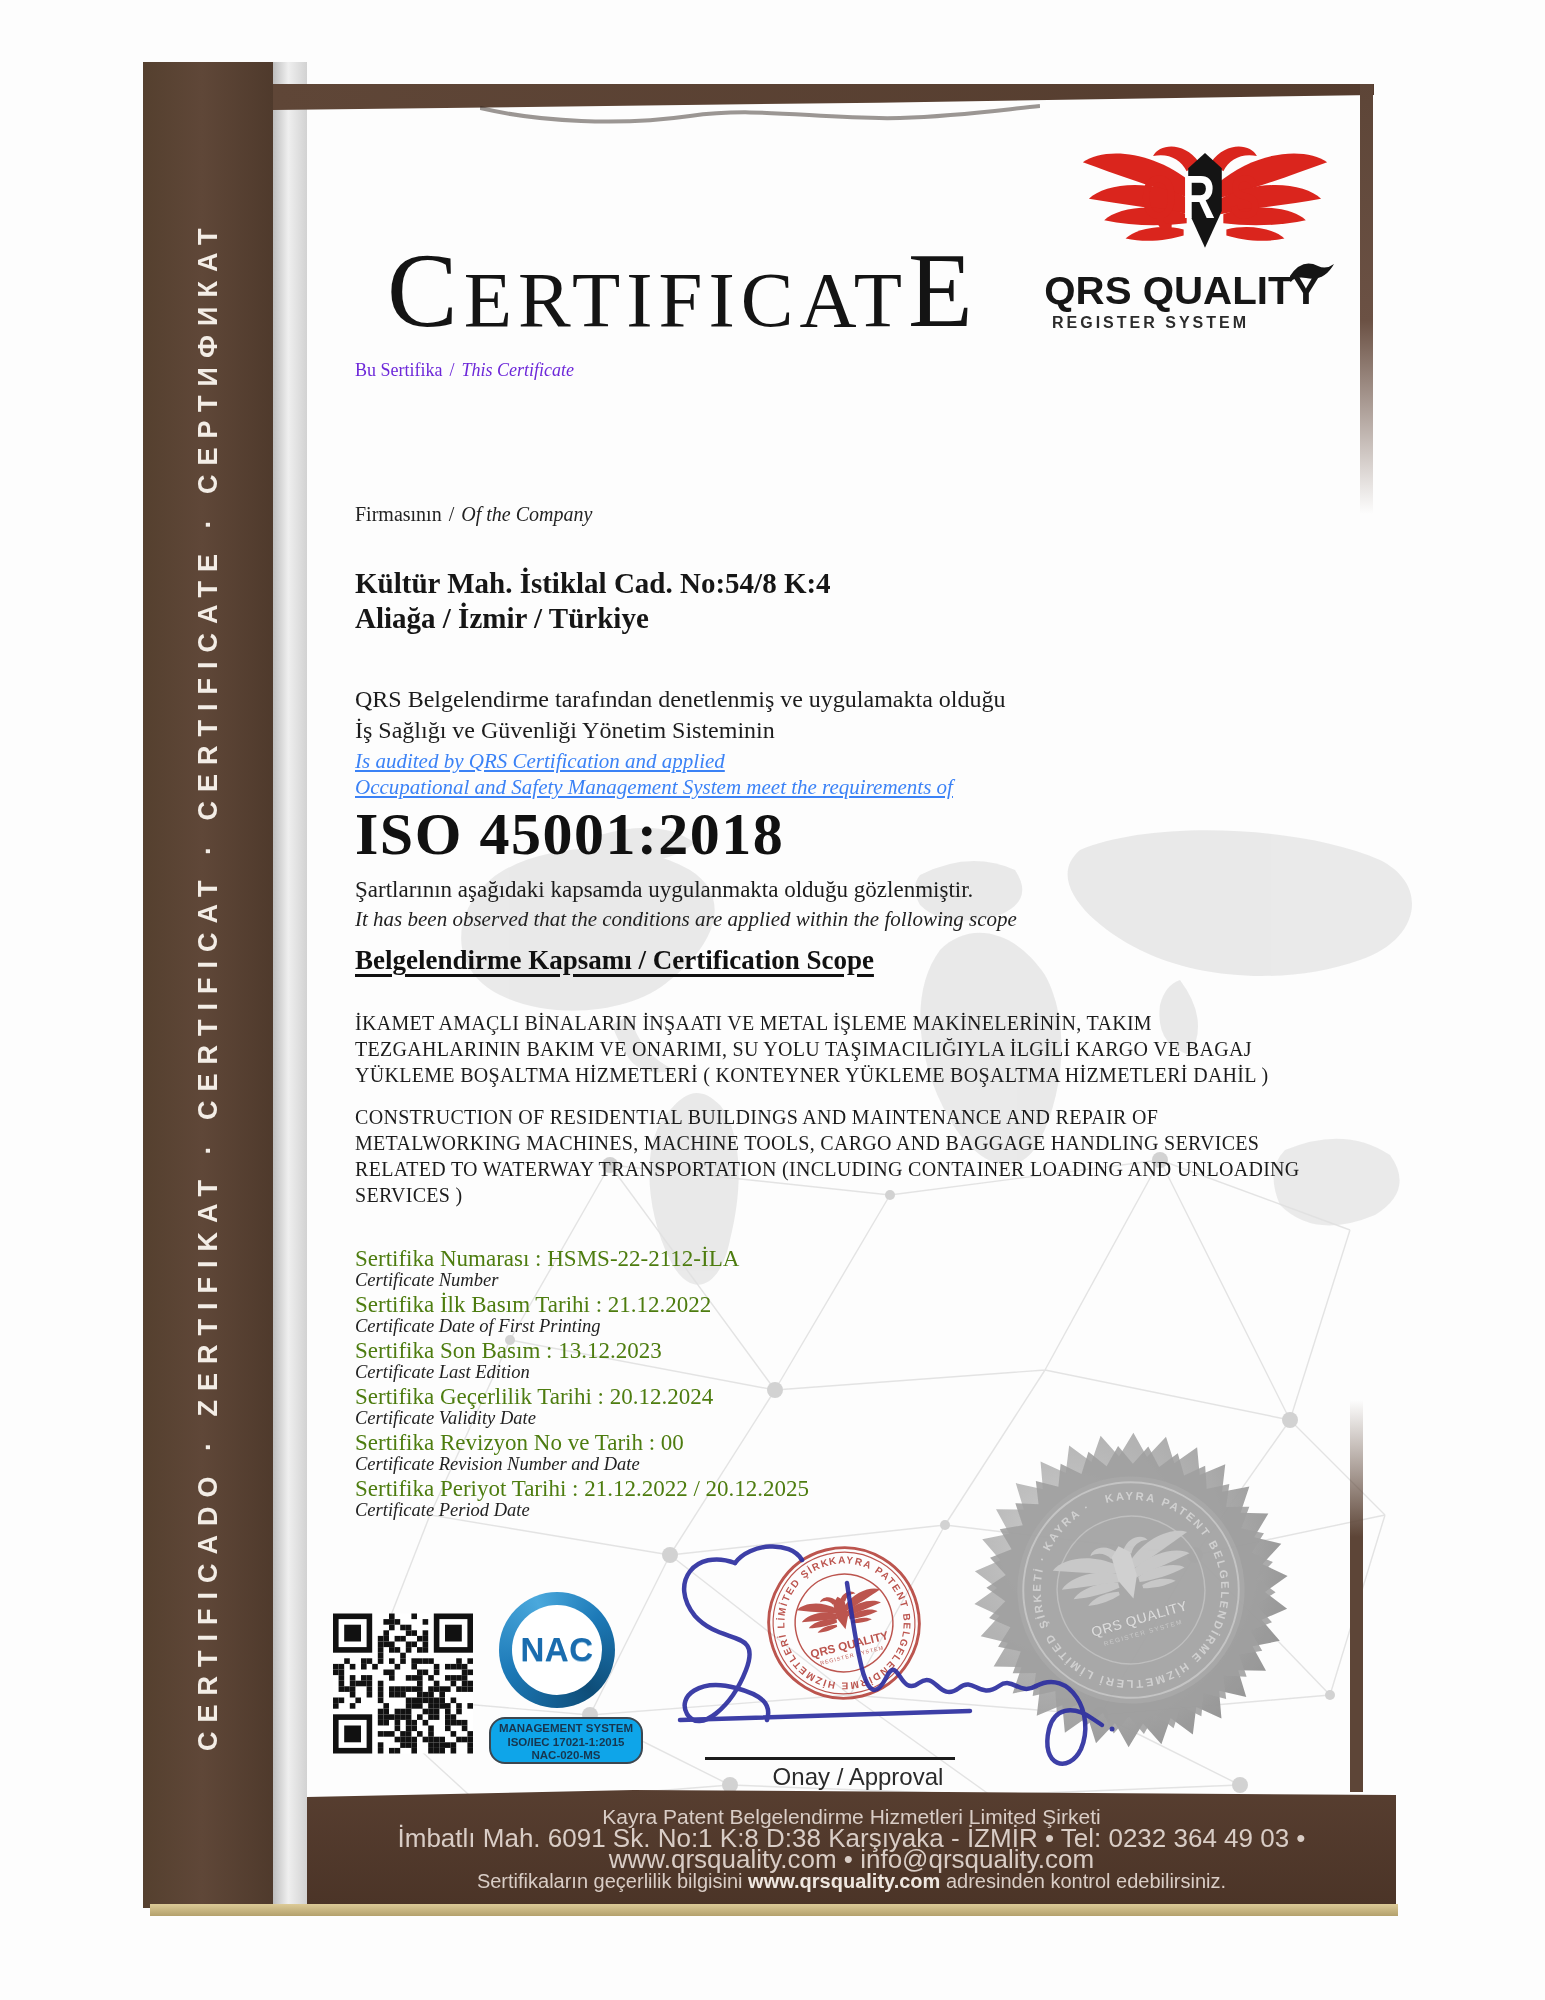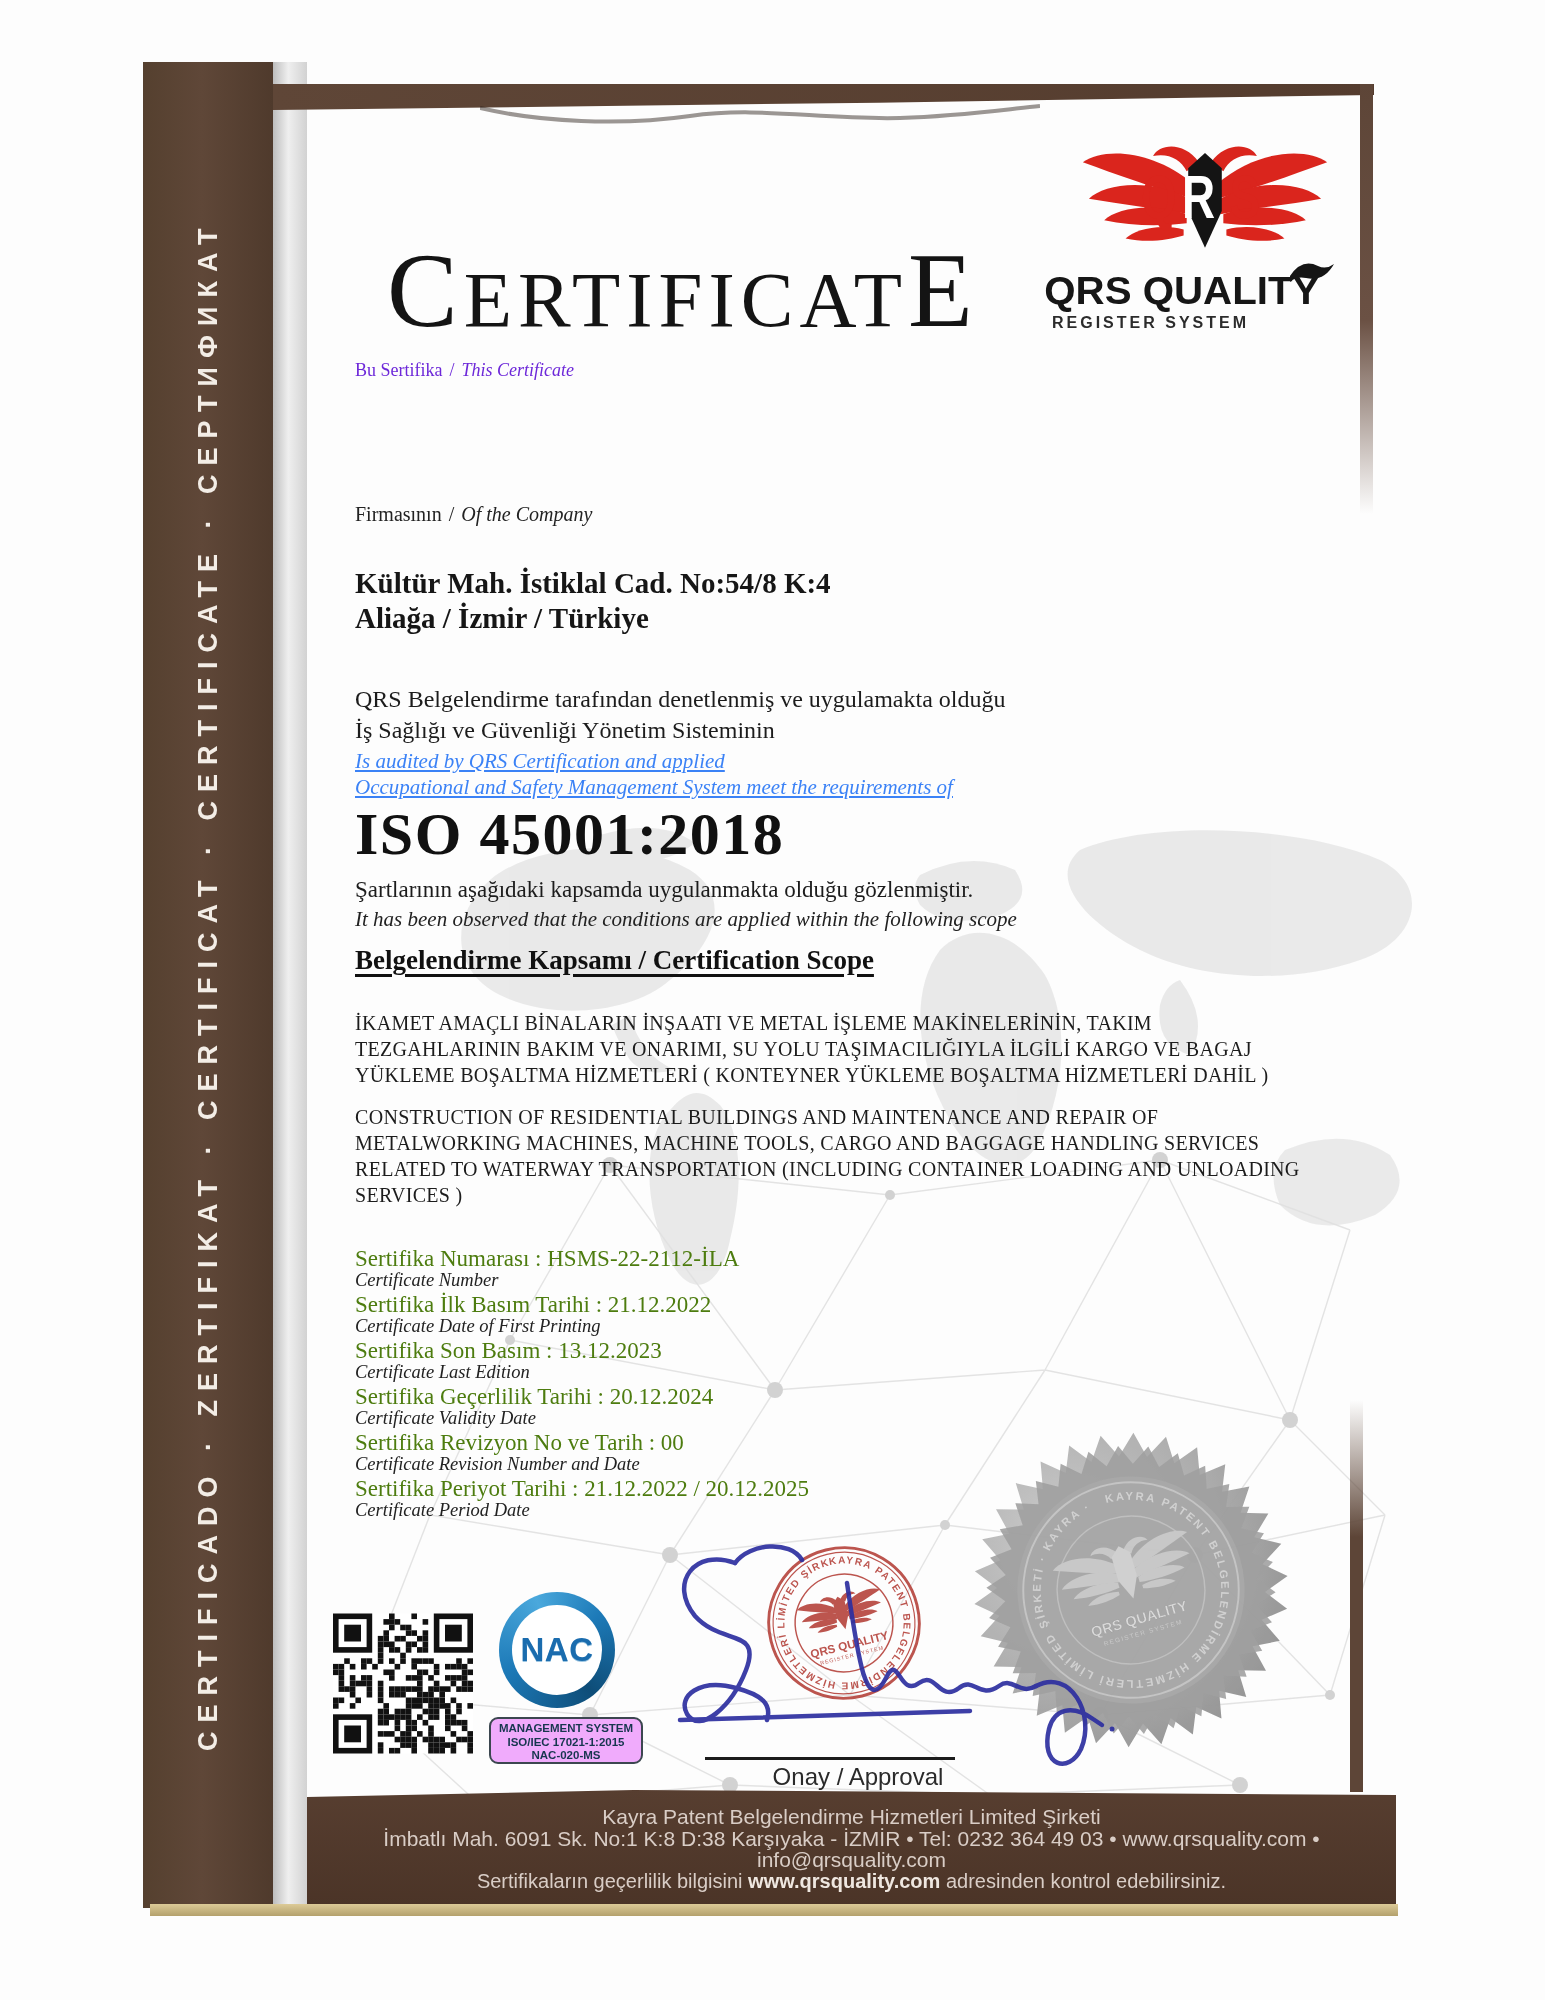--- a/index.html
+++ b/index.html
@@ -63,36 +63,36 @@
         letter-spacing:3px;color:#2c2c2c;margin-top:1px;}
 
   
   .qr{left:333px;top:1612px;}
   .nac-ring{left:499px;top:1592px;width:116px;height:116px;border-radius:50%;
         background:conic-gradient(from 140deg,#0e4d78,#1d7ab8 30%,#4aa8dc 55%,#1d7ab8 75%,#0e4d78);}
   .nac-inner{position:absolute;left:13px;top:13px;right:13px;bottom:13px;border-radius:50%;
         background:#fff;display:flex;align-items:center;justify-content:center;}
   .nac-word{font-family:"Liberation Sans",sans-serif;font-size:33px;font-weight:800;
         color:#1a6cae;letter-spacing:.5px;text-shadow:0 1px 0 #9cc6e2;}
-  .nac-badge{left:489px;top:1717px;width:154px;height:47px;background:#f0abfc;
-        border:2.5px solid #3c4750;border-radius:9px;text-align:center;padding-top:3px;
+  .nac-badge{left:489px;top:1717px;width:154px;height:47px;background:#0ea5e9;
+        border:2.5px solid #3c4750;border-radius:16px;text-align:center;padding-top:3px;
         font-family:"Liberation Sans",sans-serif;font-weight:700;font-size:11.5px;
         line-height:13.5px;color:#17364f;box-sizing:border-box;}
   .sig-underline{left:705px;top:1757px;width:250px;height:2.5px;background:#1c1c1c;}
   .approval{left:733px;top:1763px;width:250px;text-align:center;
         font-family:"Liberation Sans",sans-serif;font-size:24px;color:#2a2a2a;}
   .red-seal{left:761px;top:1540px;transform:rotate(-14deg);opacity:.9;}
   .silver-seal{left:966px;top:1425px;transform:rotate(-16deg);opacity:.96;}
   .signature{left:640px;top:1528px;}
 
   
   .footer-text{left:307px;top:1806px;width:1089px;text-align:center;
         font-family:"Liberation Sans",sans-serif;color:#d9cdc6;}
   .f1{font-size:21px;line-height:22px;}
-  .f2{font-size:21px;line-height:21px;}
+  .f2{font-size:26px;line-height:21px;}
   .f3{font-size:20px;line-height:22px;}
   .f3 b{color:#efe7e0;}
 
   .map,.mesh{pointer-events:none;}
 </style>
 </head>
 <body>
 
 <div class="canvas">
 

